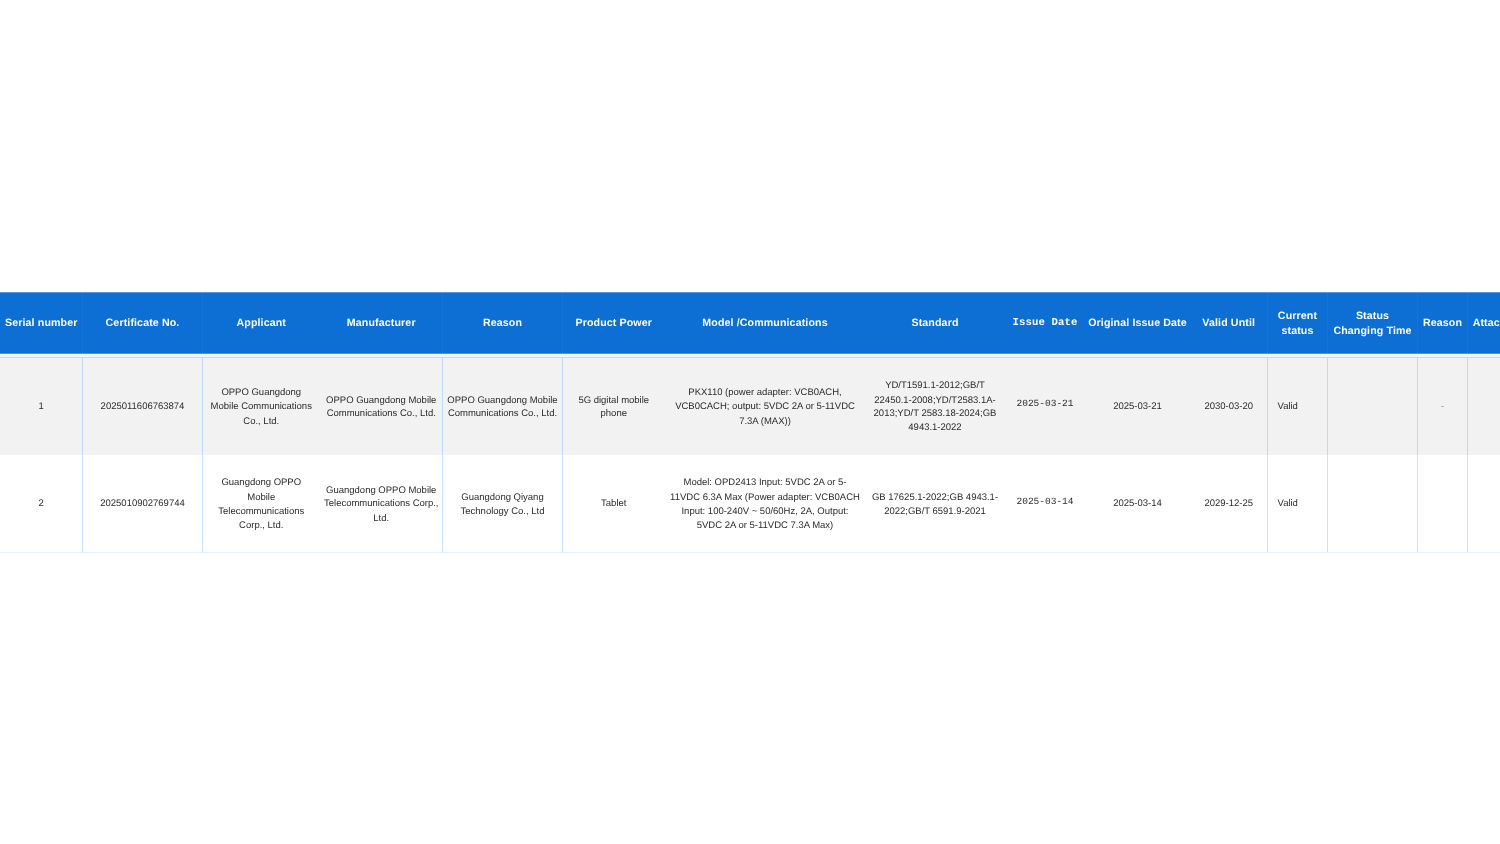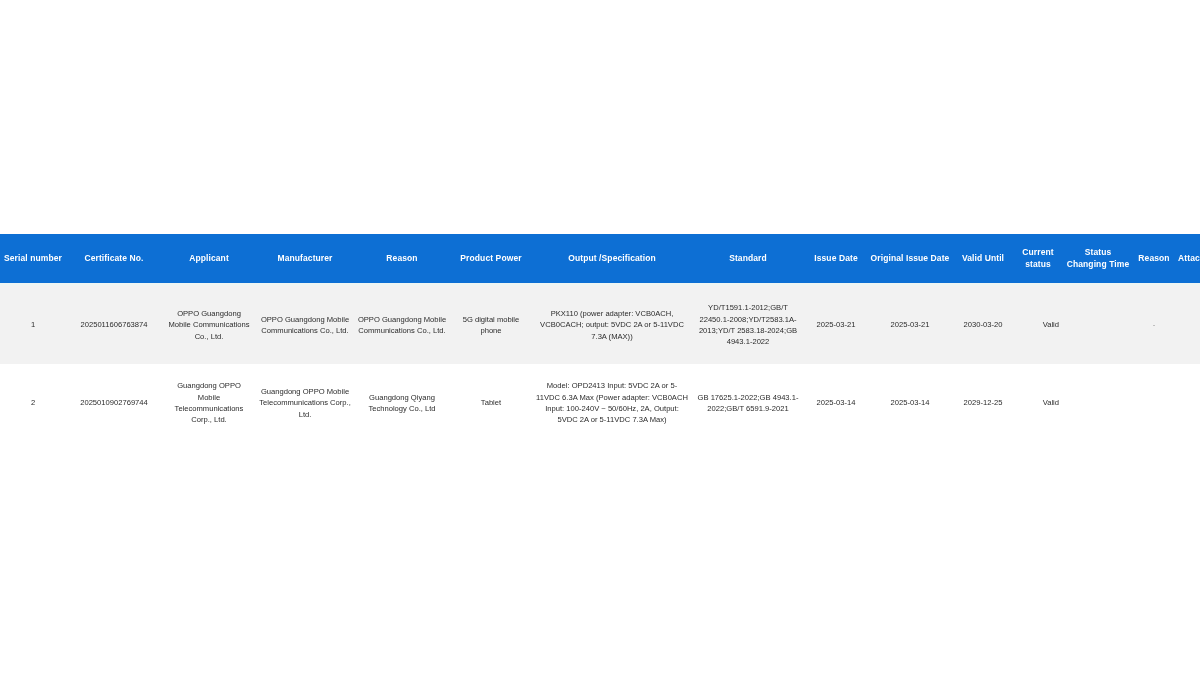--- a/index.html
+++ b/index.html
@@ -94,30 +94,30 @@
 
   
   .col-serial      { width: 66px; }
   .col-certno      { width: 96px; }
   .col-applicant   { width: 94px; }
   .col-manufacturer{ width: 98px; }
   .col-factory     { width: 96px; }
   .col-product     { width: 82px; }
   .col-model       { width: 160px; }
   .col-standard    { width: 112px; }
-  .col-issue       { width: 64px; }
+  .col-issue       { width: 64px; font-family: Liberation Mono, monospace; }
   .col-origissue   { width: 84px; }
   .col-validuntil  { width: 62px; }
   .col-status      { width: 48px; }
   .col-statustime  { width: 72px; }
   .col-reason      { width: 40px; }
   .col-attachment  { width: 56px; }
 
   
-  .col-status, td.col-status { text-align: right; padding-left: 8px; }
+  .col-status, td.col-status { text-align: left; padding-left: 8px; }
   th.col-status { text-align: center; padding-left: 2px; }
 
   .bottom-spacer {
     background: #ffffff;
     height: 220px;
   }
 </style>
 </head>
 <body>
 
@@ -146,21 +146,21 @@
       </colgroup>
 
       <thead>
         <tr>
           <th class="col-serial">Serial number</th>
           <th class="col-certno">Certificate No.</th>
           <th class="col-applicant">Applicant</th>
           <th class="col-manufacturer">Manufacturer</th>
           <th class="col-factory">Reason</th>
           <th class="col-product">Product Power</th>
-          <th class="col-model">Output /Specification</th>
+          <th class="col-model">Model /Communications</th>
           <th class="col-standard">Standard</th>
           <th class="col-issue">Issue Date</th>
           <th class="col-origissue">Original Issue Date</th>
           <th class="col-validuntil">Valid Until</th>
           <th class="col-status">Current status</th>
           <th class="col-statustime">Status Changing Time</th>
           <th class="col-reason">Reason</th>
           <th class="col-attachment">Attachment</th>
         </tr>
       </thead>

